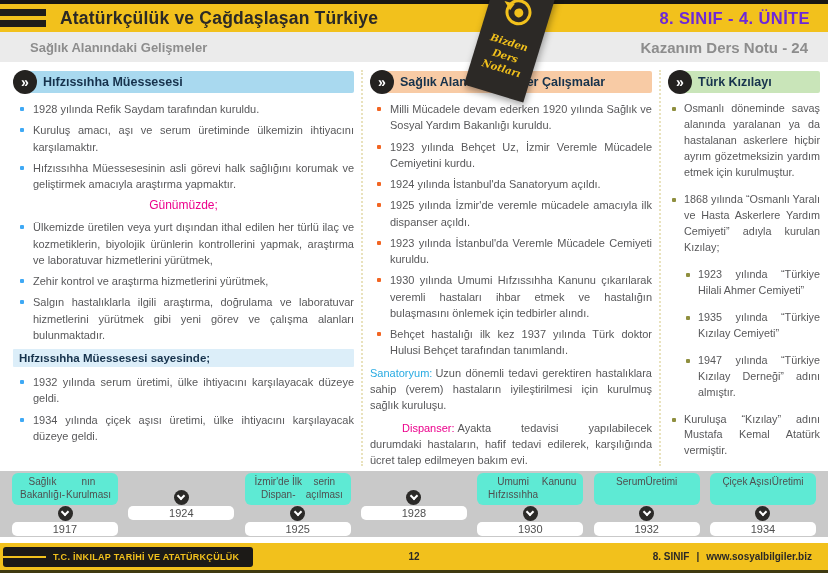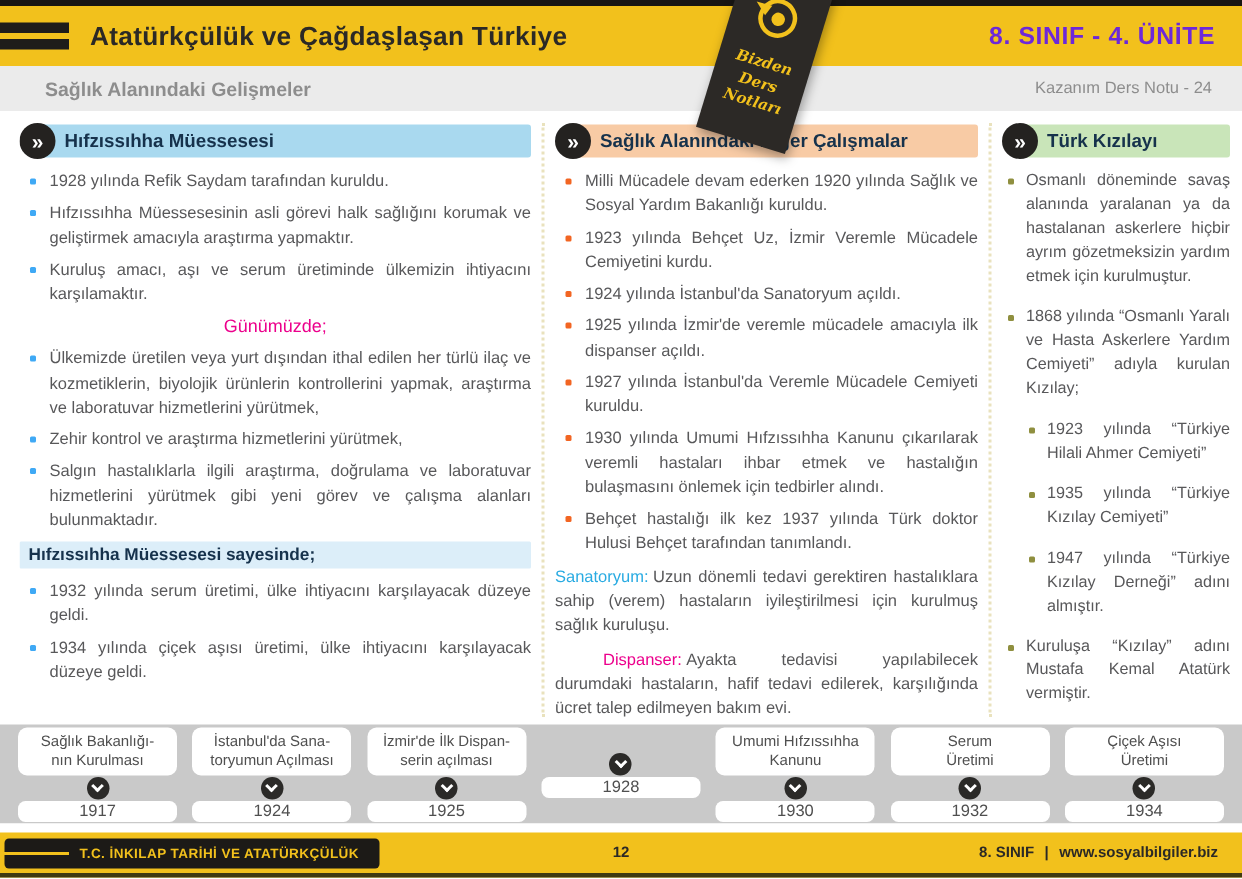--- a/index.html
+++ b/index.html
@@ -1,28 +1,28 @@
 <!DOCTYPE html>
 <html><head>
 <meta charset="utf-8">
 <style>
   * { margin:0; padding:0; box-sizing:border-box; }
   body { background:#d8d8d8; font-family:"Liberation Sans","DejaVu Sans",sans-serif; }
   .page { position:relative; width:828px; height:586px; background:#ffffff; overflow:hidden; margin:0 auto; }
 
   
   .topstrip { height:4px; background:#181613; }
-  .band { height:40px; background:#f2c11c; display:flex; align-items:center; position:relative; }
+  .band { height:28px; background:#f2c11c; display:flex; align-items:center; position:relative; }
   .menu-icon { display:flex; flex-direction:column; gap:4px; }
   .menu-icon span { display:block; width:46px; height:7px; background:#1f1d1a; }
   .band-title { margin-left:14px; font-size:17.5px; font-weight:700; color:#2b2926; letter-spacing:.2px; }
   .band-unit { margin-left:auto; margin-right:18px; font-size:16.5px; font-weight:700; color:#6d28d9; letter-spacing:.4px; }
   .subband { height:30px; background:#ebebeb; display:flex; align-items:center; }
   .subband-title { margin-left:30px; font-size:13px; font-weight:700; color:#8d8d8d; }
-  .subband-note { margin-left:auto; margin-right:20px; font-size:11px; font-weight:400; color:#8d8d8d; }
+  .subband-note { margin-left:auto; margin-right:20px; font-size:15px; font-weight:700; color:#8d8d8d; }
 
   
   .ribbon { position:absolute; left:479px; top:-16px; width:62px; height:112px; background:#2c2926;
             transform:rotate(17deg); box-shadow:2px 3px 7px rgba(0,0,0,.35); z-index:6;
             display:flex; flex-direction:column; align-items:center; padding-top:14px; }
   .logo-ring { width:26px; height:26px; border:3px solid #f2c11c; border-radius:50%;
                display:flex; align-items:center; justify-content:center; position:relative; }
   .logo-dot { width:9px; height:9px; background:#f2c11c; border-radius:50%; }
   .logo-flame { position:absolute; left:-7px; top:1px; width:0; height:0;
                 border-top:4px solid transparent; border-bottom:4px solid transparent;
@@ -68,22 +68,22 @@
   .col3 .bullet { font-size:10.8px; margin-bottom:11px; padding-left:16px; }
   .col3 .bullet::before { left:4px; }
   .col3 .sub { padding-left:30px; }
   .col3 .sub::before { left:18px; }
 
   
   .tl-gap { height:5px; background:#ffffff; }
   .timeline { height:66px; background:#c9c9c9; display:flex; justify-content:space-between;
               align-items:center; padding:4px 12px; }
   .tl-item { width:106px; display:flex; flex-direction:column; align-items:center; }
-  .tl-label { background:#ffffff; border-radius:6px; width:100%; height:32px; padding:2px 7px;
-              display:flex; flex-direction:column; justify-content:center;
+  .tl-label { background:#5eead4; border-radius:6px; width:100%; height:32px; padding:2px 7px;
+              display:flex; justify-content:center;
               font-size:10px; line-height:1.3; color:#4f4f4f; text-align:center; }
   .tl-label span { display:block; }
   .tl-circle { width:15px; height:15px; border-radius:50%; background:#2b2a28; margin:1px 0;
                display:flex; align-items:center; justify-content:center; }
   .tl-chev { width:6px; height:6px; border-right:2px solid #ffffff; border-bottom:2px solid #ffffff;
              transform:rotate(45deg); margin-top:-2px; }
   .tl-year { background:#ffffff; border-radius:5px; width:100%; text-align:center; padding:1px 0;
              font-size:11px; color:#4f4f4f; }
 
   
@@ -129,22 +129,22 @@
   </div>
 
   <div class="content">
 
     <section class="col col1">
       <div class="colhead">
         <span class="chev">»</span>
         <div class="colbar bar1">Hıfzıssıhha Müessesesi</div>
       </div>
       <div class="bullet a1">1928 yılında Refik Saydam tarafından kuruldu.</div>
+      <div class="bullet a1">Kuruluş amacı, aşı ve serum üretiminde ülkemizin ihtiyacını karşılamaktır.</div>
       <div class="bullet a1">Hıfzıssıhha Müessesesinin asli görevi halk sağlığını korumak ve geliştirmek amacıyla araştırma yapmaktır.</div>
-      <div class="bullet a1">Kuruluş amacı, aşı ve serum üretiminde ülkemizin ihtiyacını karşılamaktır.</div>
       <div class="center-label">Günümüzde;</div>
       <div class="bullet a1">Ülkemizde üretilen veya yurt dışından ithal edilen her türlü ilaç ve kozmetiklerin, biyolojik ürünlerin kontrollerini yapmak, araştırma ve laboratuvar hizmetlerini yürütmek,</div>
       <div class="bullet a1">Zehir kontrol ve araştırma hizmetlerini yürütmek,</div>
       <div class="bullet a1">Salgın hastalıklarla ilgili araştırma, doğrulama ve laboratuvar hizmetlerini yürütmek gibi yeni görev ve çalışma alanları bulunmaktadır.</div>
       <div class="subhead sh-blue">Hıfzıssıhha Müessesesi sayesinde;</div>
       <div class="bullet a1">1932 yılında serum üretimi, ülke ihtiyacını karşılayacak düzeye geldi.</div>
       <div class="bullet a1">1934 yılında çiçek aşısı üretimi, ülke ihtiyacını karşılayacak düzeye geldi.</div>
 
     </section>
 
@@ -152,21 +152,21 @@
 
     <section class="col col2">
       <div class="colhead">
         <span class="chev">»</span>
         <div class="colbar bar2">Sağlık Alanındaki Diğer Çalışmalar</div>
       </div>
       <div class="bullet a2">Milli Mücadele devam ederken 1920 yılında Sağlık ve Sosyal Yardım Bakanlığı kuruldu.</div>
       <div class="bullet a2">1923 yılında Behçet Uz, İzmir Veremle Mücadele Cemiyetini kurdu.</div>
       <div class="bullet a2">1924 yılında İstanbul'da Sanatoryum açıldı.</div>
       <div class="bullet a2">1925 yılında İzmir'de veremle mücadele amacıyla ilk dispanser açıldı.</div>
-      <div class="bullet a2">1927 yılında İstanbul'da Veremle Mücadele Cemiyeti kuruldu.</div>
+      <div class="bullet a2">1923 yılında İstanbul'da Veremle Mücadele Cemiyeti kuruldu.</div>
       <div class="bullet a2">1930 yılında Umumi Hıfzıssıhha Kanunu çıkarılarak veremli hastaları ihbar etmek ve hastalığın bulaşmasını önlemek için tedbirler alındı.</div>
       <div class="bullet a2">Behçet hastalığı ilk kez 1937 yılında Türk doktor Hulusi Behçet tarafından tanımlandı.</div>
       <p class="def"><span class="term t-cyan">Sanatoryum:</span><span>Uzun dönemli tedavi gerektiren hastalıklara sahip (verem) hastaların iyileştirilmesi için kurulmuş sağlık kuruluşu.</span></p>
       <p class="def"><span class="term t-mag">Dispanser:</span><span>Ayakta tedavisi yapılabilecek durumdaki hastaların, hafif tedavi edilerek, karşılığında ücret talep edilmeyen bakım evi.</span></p>
 
     </section>
 
     <div class="sep"></div>
 
     <section class="col col3">
@@ -191,24 +191,20 @@
       <div class="tl-label">
           <span>Sağlık Bakanlığı-</span>
           <span>nın Kurulması</span>
         </div>
       <div class="tl-circle">
           <span class="tl-chev"></span>
         </div>
       <div class="tl-year">1917</div>
     </div>
     <div class="tl-item">
-      <div class="tl-label">
-          <span>İstanbul'da Sana-</span>
-          <span>toryumun Açılması</span>
-        </div>
       <div class="tl-circle">
           <span class="tl-chev"></span>
         </div>
       <div class="tl-year">1924</div>
     </div>
     <div class="tl-item">
       <div class="tl-label">
           <span>İzmir'de İlk Dispan-</span>
           <span>serin açılması</span>
         </div>

